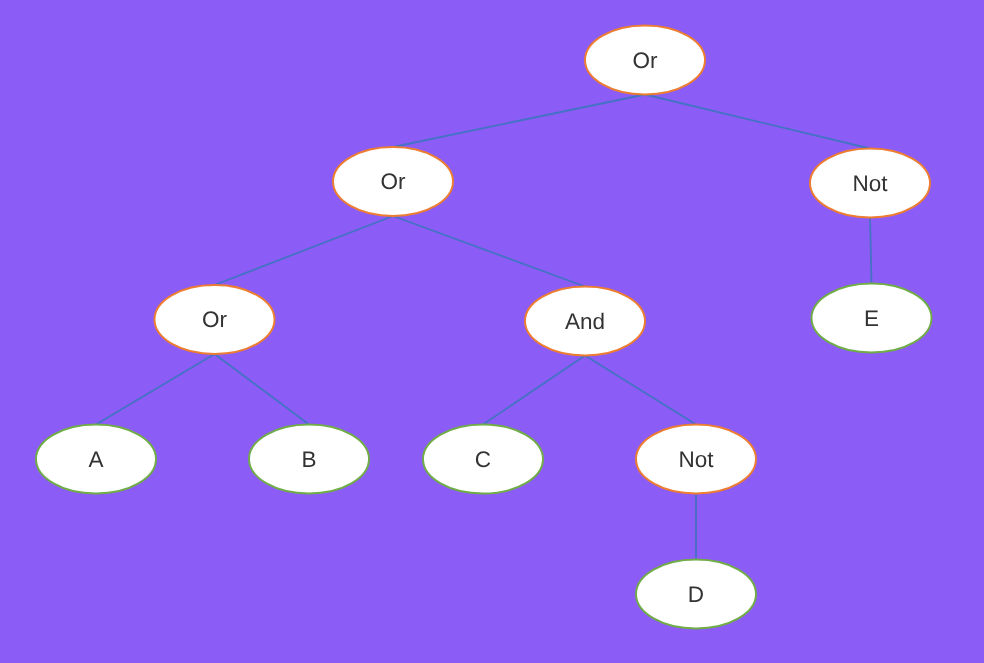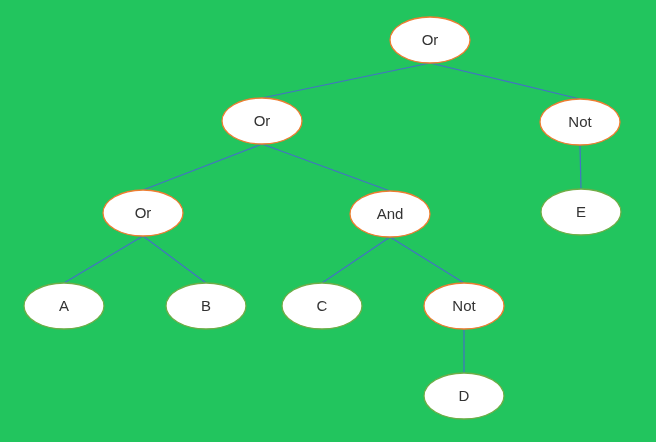--- a/index.html
+++ b/index.html
@@ -4,21 +4,21 @@
 <style>
   html, body {
     margin: 0;
     padding: 0;
     background: #ffffff;
   }
   .canvas {
     position: relative;
     width: 656px;
     height: 442px;
-    background: #22c55e;
+    background: #8b5cf6;
     overflow: hidden;
   }
   svg.tree {
     display: block;
     width: 656px;
     height: 442px;
   }
   .edge {
     stroke-width: 1.2;
     fill: none;

